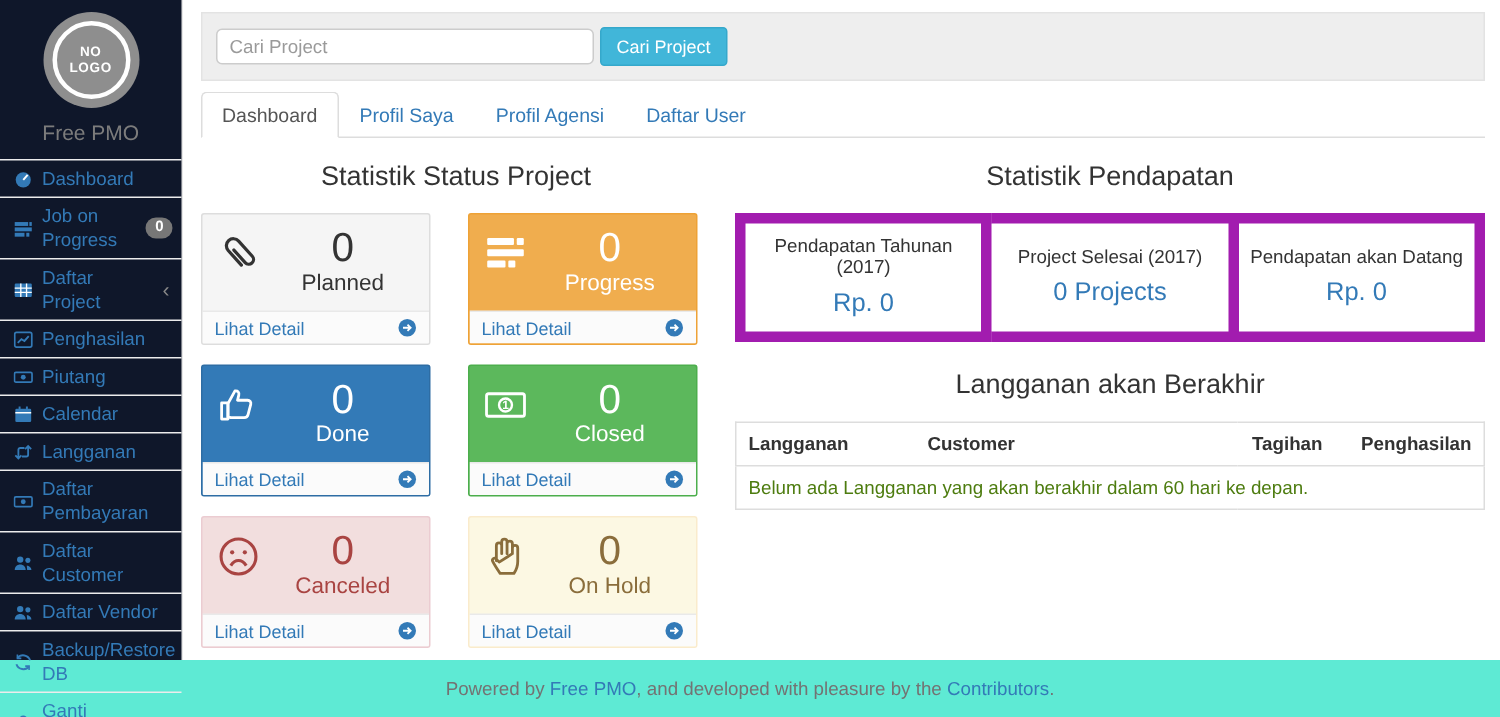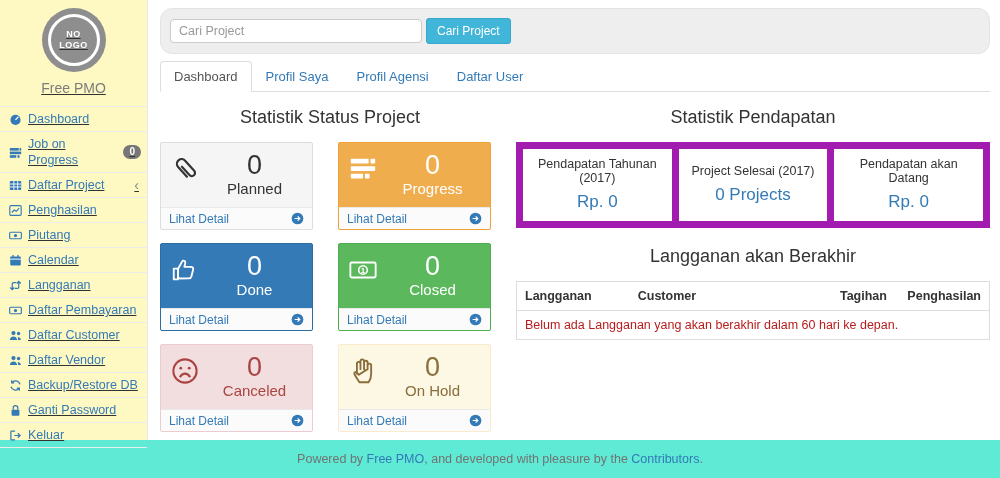--- a/index.html
+++ b/index.html
@@ -5,21 +5,21 @@
   * { box-sizing: border-box; }
   html,body { margin:0; padding:0; }
   body {
     width:1000px; height:478px; overflow:hidden;
     font-family:"Liberation Sans", sans-serif;
     font-size:13px; color:#333; background:#fff;
   }
   .page { display:flex; height:440px; }
 
   
-  .sidebar { width:148px; flex:none; background:#fef9c3; border-right:1px solid #e7e7e7;text-decoration:underline; }
+  .sidebar { width:122px; flex:none; background:#0f172a; border-right:1px solid #e7e7e7; }
   .logo-badge {
     width:52px; height:52px; margin:14px auto 0; border-radius:50%;
     background:#8e8e8e; border:3px solid #fff; box-shadow:0 0 0 6px #8e8e8e;
     display:flex; flex-direction:column; align-items:center; justify-content:center;
     color:#fff; font-size:9px; font-weight:bold; letter-spacing:.5px; line-height:1.2;
   }
   .brand-name { text-align:center; color:#7c7c7c; font-size:14px; padding:14px 0 10px; }
   .menu { list-style:none; margin:0; padding:0; border-top:1px solid #ececec; }
   .menu-item {
     display:flex; align-items:center; gap:6px;
@@ -30,21 +30,21 @@
   .mi svg { width:13px; height:13px; display:block; }
   .badge0 {
     margin-left:auto; background:#777; color:#fff; border-radius:10px;
     font-size:10px; font-weight:bold; padding:1px 6px; line-height:12px;
   }
   .chev { margin-left:auto; color:#888; font-size:14px; line-height:12px; padding-right:2px; }
 
   
   .main { flex:1; padding:8px 10px 0 12px; }
   .well {
-    background:#eeeeee; border:1px solid #e3e3e3; border-radius:12px;
+    background:#eeeeee; border:1px solid #e3e3e3; border-radius:0;
     padding:9px; display:flex; align-items:center; margin-bottom:7px;
   }
   .search-input {
     width:252px; height:24px; border:1px solid #ccc; border-radius:4px;
     padding:0 8px; font-size:12.5px; color:#555; font-family:"Liberation Sans",sans-serif;
   }
   .search-input::placeholder { color:#9a9a9a; }
   .btn { border-radius:3px; font-size:12px; padding:5px 10px; cursor:pointer; font-family:"Liberation Sans",sans-serif; }
   .btn-info { margin-left:4px; background:#41b6d9; border:1px solid #35a8cb; color:#fff; }
   .btn-success { margin-left:auto; background:#4cae4c; border:1px solid #42a042; color:#fff; padding:5px 12px; }
@@ -78,21 +78,21 @@
   
   .stats-table { width:100%; border-collapse:collapse; margin-bottom:8px; }
   .stats-table td { border:7px solid #a21caf; text-align:center; padding:8px 6px 9px; width:33.33%; }
   .stat-label { font-size:12.5px; color:#333; margin-bottom:7px; }
   .stat-value { font-size:17px; color:#337ab7; cursor:pointer; }
 
   .subs-title { margin-top:18px; }
   .subs-table { width:100%; border-collapse:collapse; border:1px solid #ddd; }
   .subs-table th { font-size:12.5px; text-align:left; padding:7px 8px; border-bottom:1px solid #ddd; color:#333; }
   .subs-table th.ta-r { text-align:right; }
-  .subs-table td { font-size:12.5px; padding:7px 8px; color:#b91c1c;border-radius:11px; }
+  .subs-table td { font-size:12.5px; padding:7px 8px; color:#4d7c0f;border-radius:11px; }
 
   
   .page-footer {
     height:38px; background:#5eead4;
     display:flex; align-items:center; justify-content:center;
     font-size:12.5px; color:#737373;
   }
   .page-footer a { color:#337ab7; text-decoration:none; cursor:pointer; }
 </style>
 </head>

